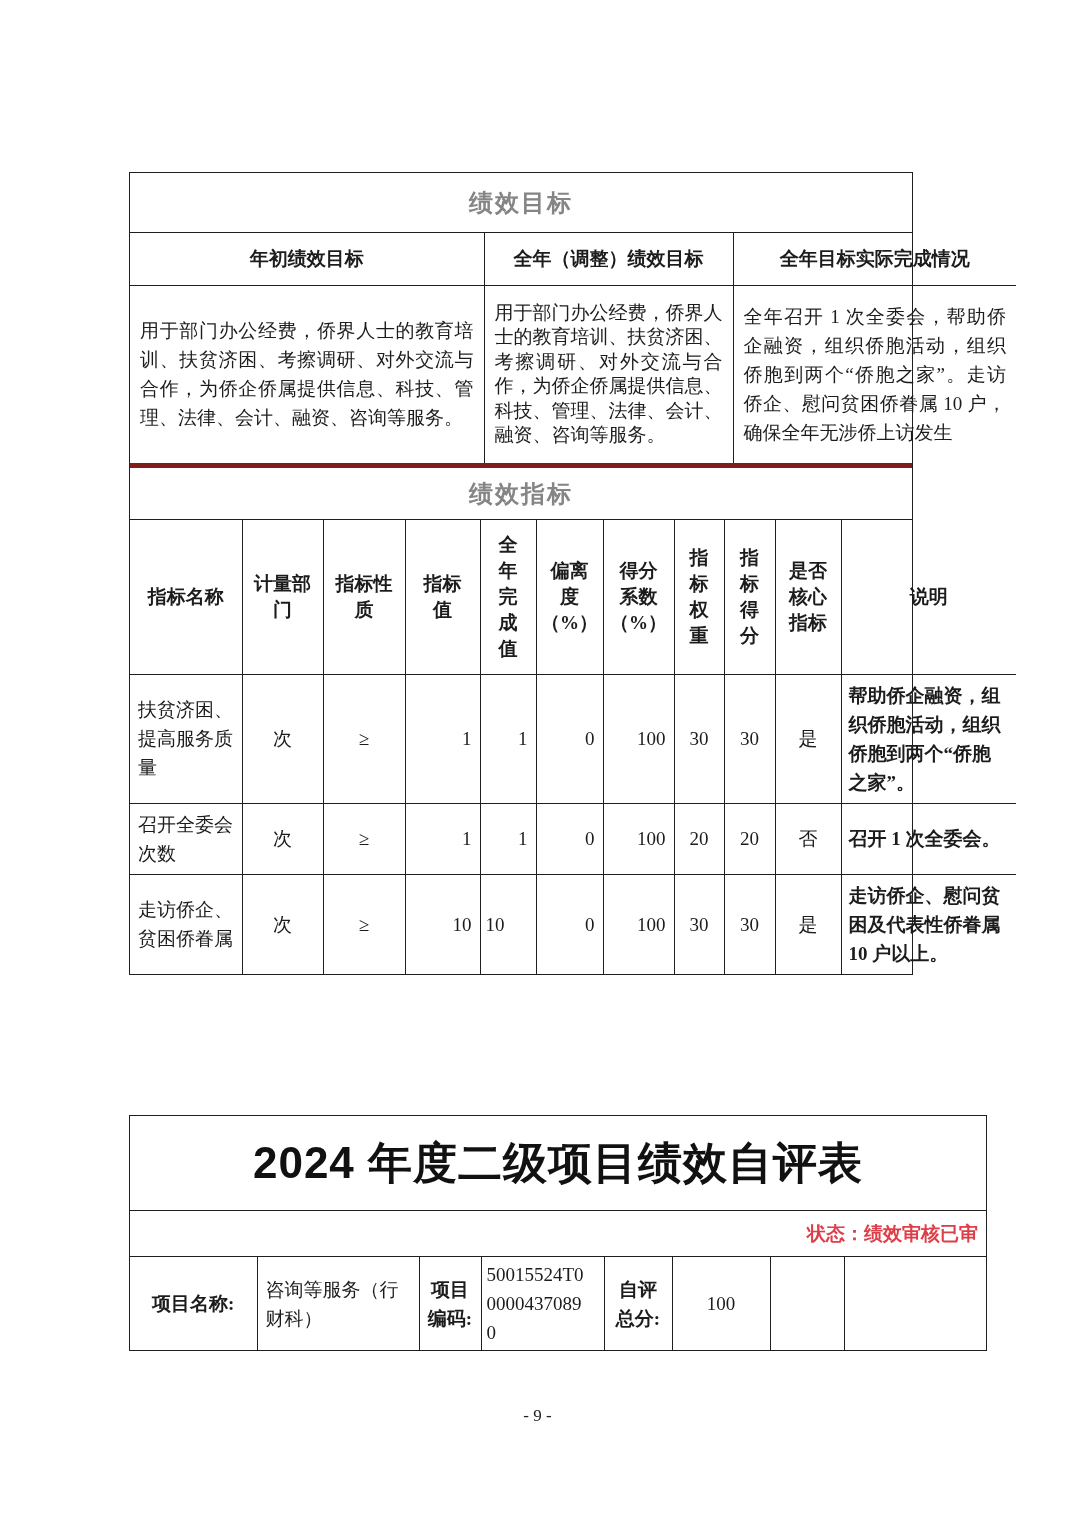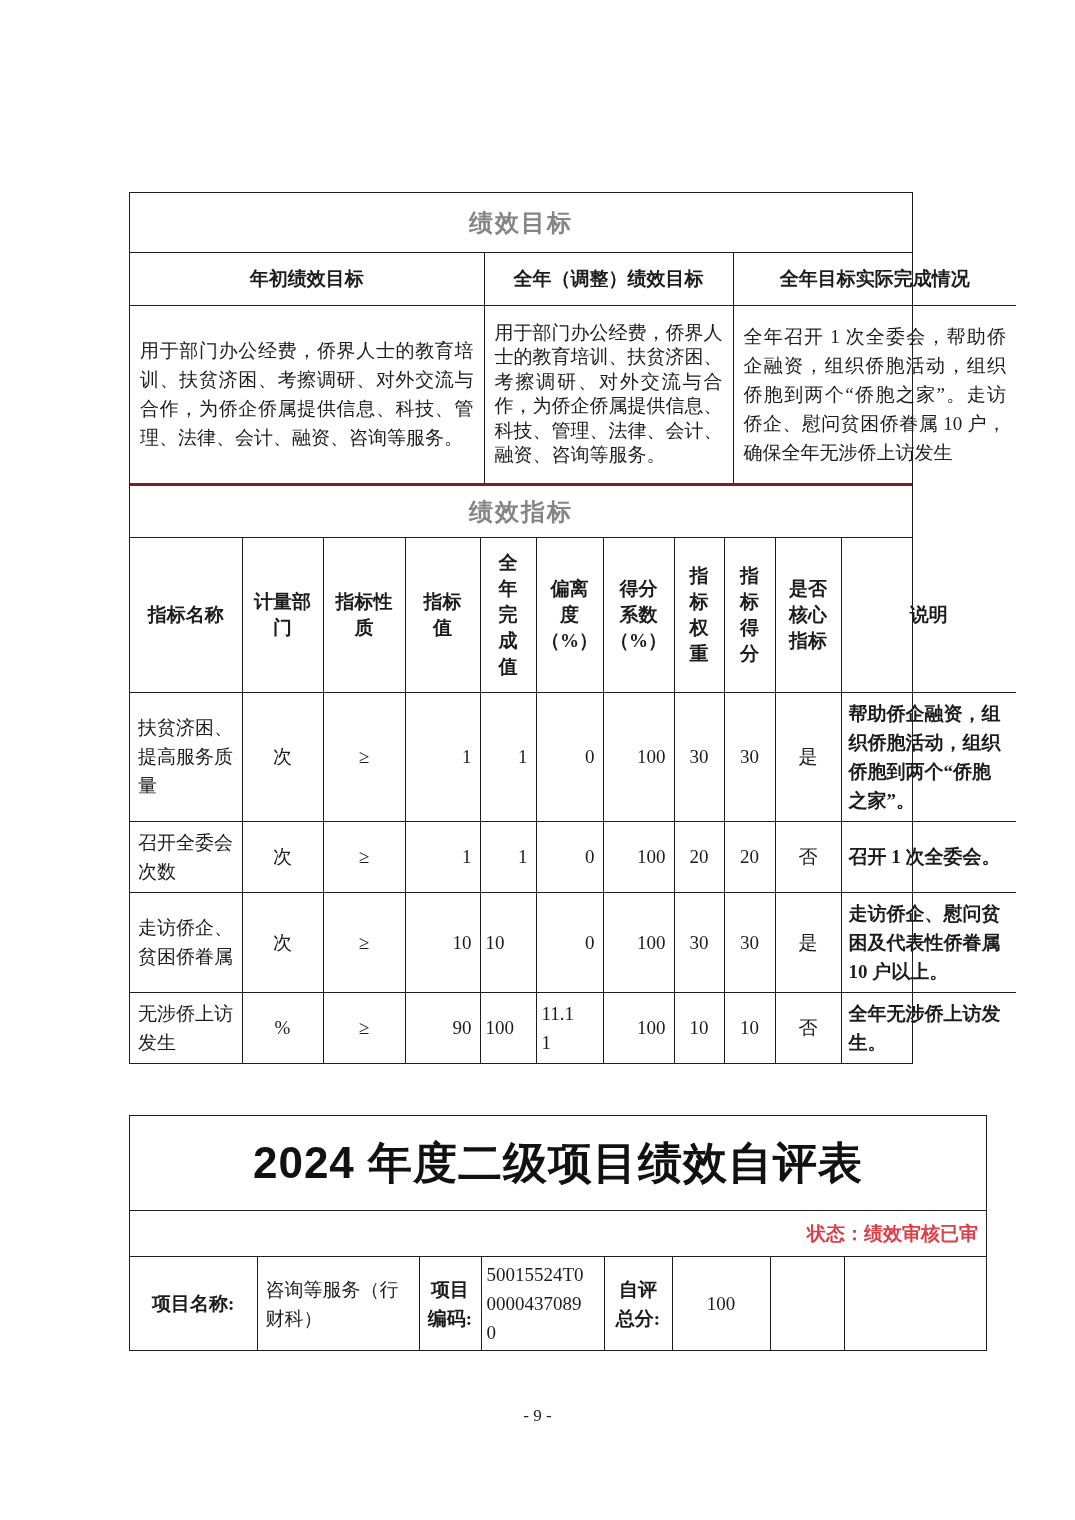--- a/index.html
+++ b/index.html
@@ -1,25 +1,25 @@
 <!DOCTYPE html>
 <html><head>
 <meta charset="utf-8">
 <style>
   html,body{margin:0;padding:0;background:#fff;}
   .page{position:relative;width:1075px;height:1520px;background:#ffffff;overflow:hidden;
         font-family:"Liberation Serif","DejaVu Serif",serif;color:#1c1c1c;}
   .tbl{position:absolute;border:1px solid #1f1f1f;box-sizing:border-box;background:#fff;}
-  .tbl1{left:129px;top:192px;width:784px;}
+  .tbl1{left:129px;top:172px;width:784px;}
   .tbl2{left:129px;top:1115px;width:858px;}
 
   .sec-title{height:59px;display:flex;align-items:center;justify-content:center;
              font-family:"Liberation Sans","DejaVu Sans",sans-serif;font-weight:bold;
              font-size:24px;color:#858585;border-bottom:1px solid #1f1f1f;letter-spacing:2px;}
-  .sec-title2{height:51px;border-top:3px solid #7f1d1d;}
+  .sec-title2{height:51px;border-top:5px solid #7f1d1d;}
 
   table{border-collapse:collapse;table-layout:fixed;width:100%;border:hidden;}
   th,td{border:1px solid #1f1f1f;box-sizing:border-box;font-size:19px;
         vertical-align:middle;padding:3px 8px;font-weight:normal;}
 
   
   .ghead th{height:52px;font-weight:bold;text-align:center;padding:2px 4px;}
   .gbody td{height:178px;text-align:justify;line-height:29px;padding:4px 10px;vertical-align:middle;}
   .lh24{line-height:24.5px !important;}
 
@@ -165,33 +165,20 @@
         <td class="num-r">10</td>
         <td class="num-l">10</td>
         <td class="num-r">0</td>
         <td class="num-r">100</td>
         <td class="ctr">30</td>
         <td class="ctr">30</td>
         <td class="ctr">是</td>
         <td class="cell-note">走访侨企、慰问贫困及代表性侨眷属 10 户以上。</td>
       </tr>
 
-      <tr class="ir4">
-        <td class="cell-name">无涉侨上访发生</td>
-        <td class="ctr">%</td>
-        <td class="ctr">≥</td>
-        <td class="num-r">90</td>
-        <td class="num-l">100</td>
-        <td class="dev-wrap">11.11</td>
-        <td class="num-r">100</td>
-        <td class="ctr">10</td>
-        <td class="ctr">10</td>
-        <td class="ctr">否</td>
-        <td class="cell-note">全年无涉侨上访发生。</td>
-      </tr>
     </tbody>
       </table>
   </div>
 
   <div class="tbl tbl2">
     <div class="t2-title">2024 年度二级项目绩效自评表</div>
     <div class="t2-status">状态：绩效审核已审</div>
     <table class="t2">
       <colgroup>
         <col style="width:127px">

